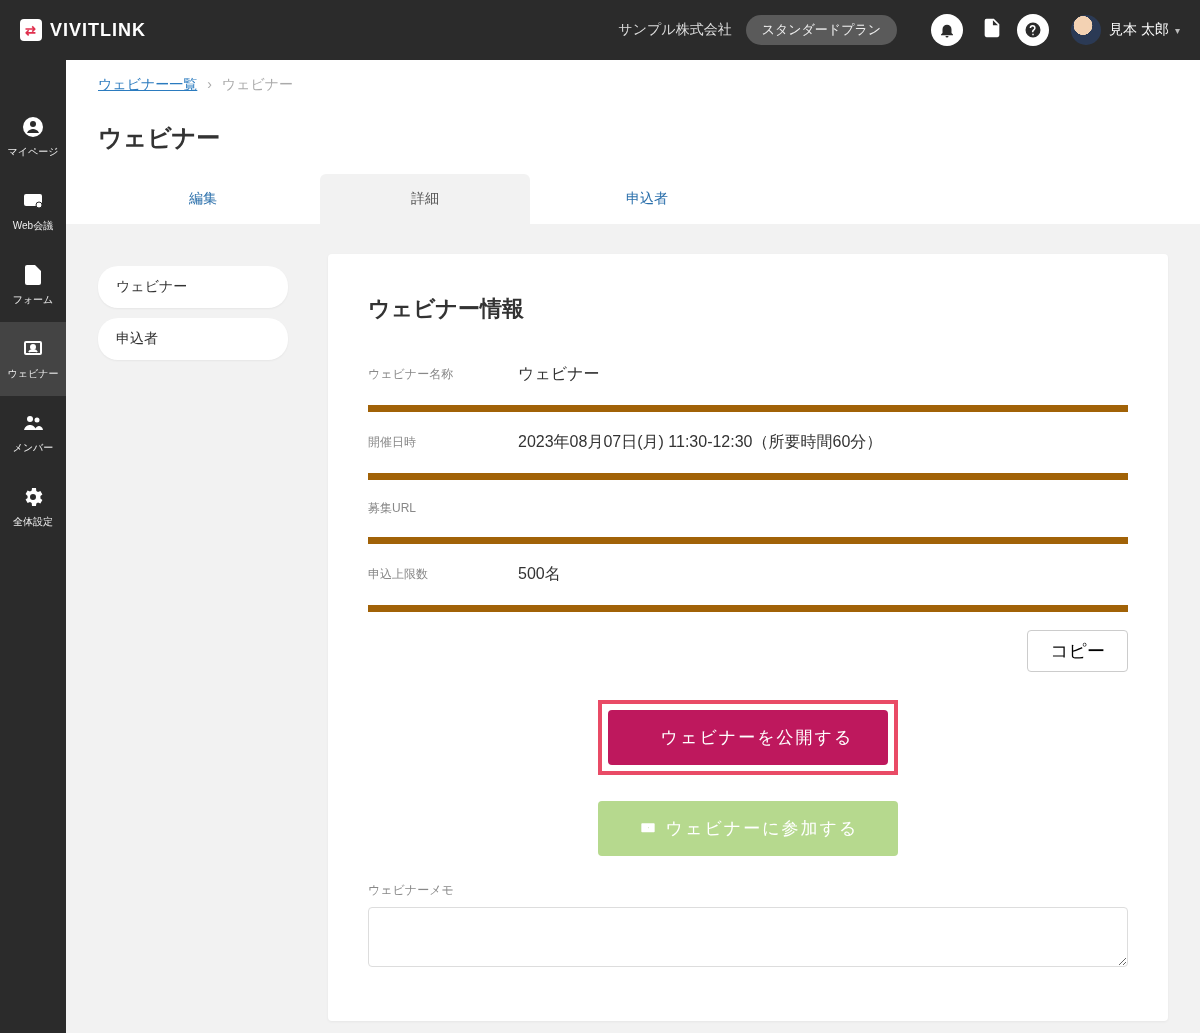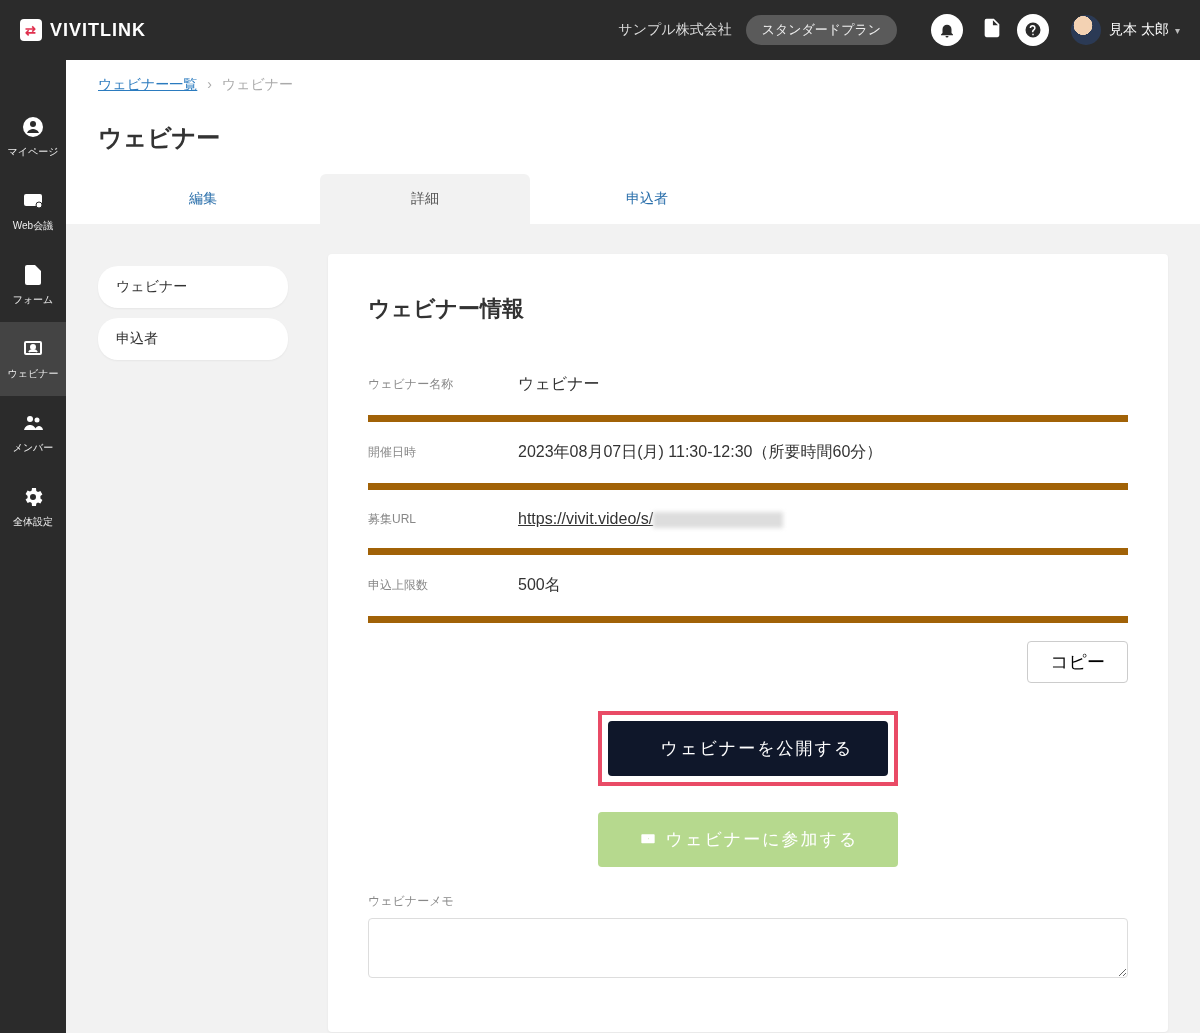--- a/index.html
+++ b/index.html
@@ -172,21 +172,21 @@
   }
   .pill.active { background: #fff; font-weight: 500; }
 
   .card {
     flex: 1;
     background: #fff;
     border-radius: 4px;
     padding: 40px 40px 50px;
     box-shadow: 0 1px 3px rgba(0,0,0,.05);
   }
-  .card h2 { font-size: 22px; font-weight: 600; margin-bottom: 30px; }
+  .card h2 { font-size: 22px; font-weight: 600; margin-bottom: 20px; }
 
   .field-row {
     display: flex;
     align-items: center;
     padding: 20px 0;
     border-bottom: 7px solid #a16207;
   }
   .field-label {
     width: 150px;
     font-size: 12px;
@@ -230,21 +230,21 @@
     color: #fff;
     border-radius: 4px;
     cursor: pointer;
     letter-spacing: 2px;
   }
   .publish-highlight {
     border: 4px solid #e94b66;
     padding: 6px;
     display: inline-block;
   }
-  .publish-btn { background: #0f172a; padding-left: 18px; }
+  .publish-btn { background: #be185d; padding-left: 18px; }
   .join-btn { background: #b6d98e; display: flex; align-items: center; justify-content: center; gap: 8px; width: 300px; }
   .join-btn svg { width: 20px; height: 20px; }
 
   .memo-label { font-size: 12px; color: #888; margin: 20px 0 8px; }
   .memo-box {
     width: 100%;
     min-height: 60px;
     border: 1px solid #ddd;
     border-radius: 4px;
     padding: 10px;
@@ -360,23 +360,20 @@
         <div class="field-row">
           <div class="field-label">ウェビナー名称</div>
           <div class="field-value">ウェビナー</div>
         </div>
         <div class="field-row">
           <div class="field-label">開催日時</div>
           <div class="field-value">2023年08月07日(月) 11:30-12:30（所要時間60分）</div>
         </div>
         <div class="field-row">
           <div class="field-label">募集URL</div>
-          <div class="field-value">
-            <span class="url-link">https://vivit.video/s/</span><span class="url-blur"></span>
-          </div>
         </div>
         <div class="field-row">
           <div class="field-label">申込上限数</div>
           <div class="field-value">500名</div>
         </div>
 
         <div class="copy-row">
           <button class="copy-btn">コピー</button>
         </div>
 

